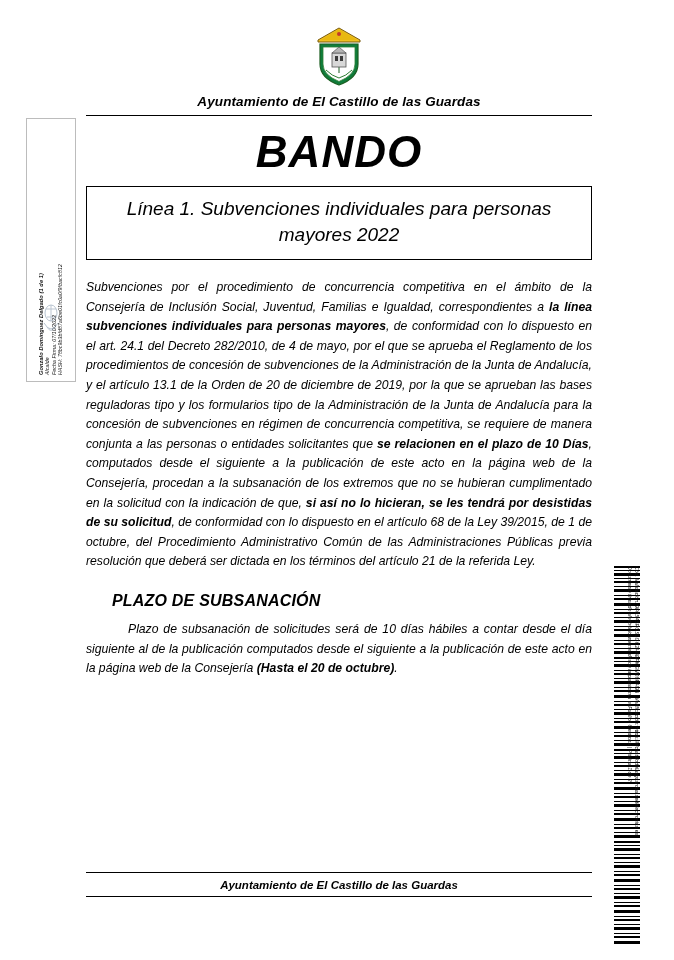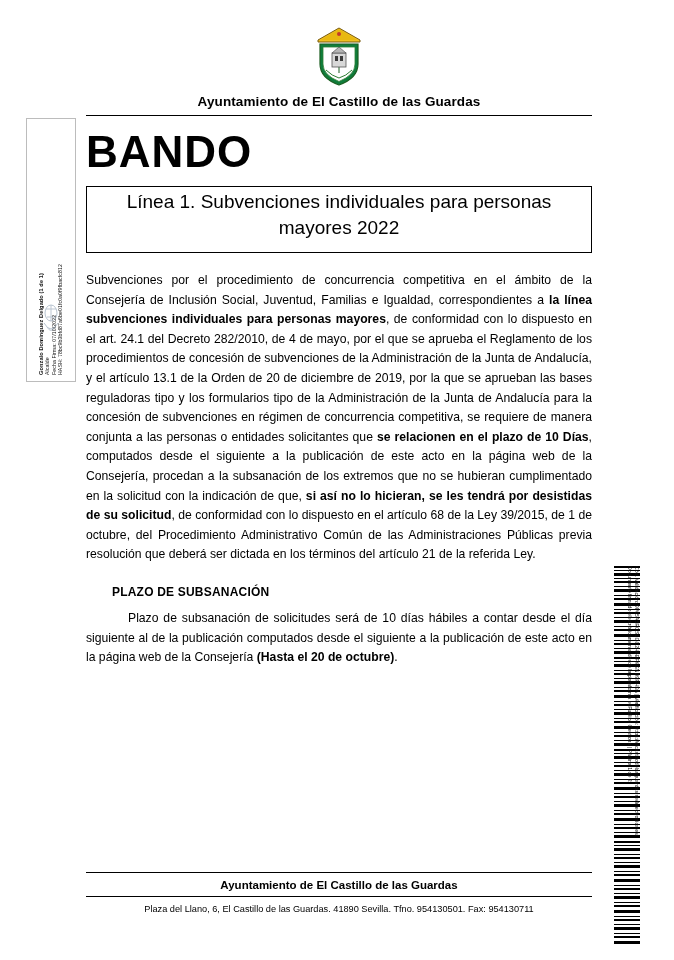--- a/index.html
+++ b/index.html
@@ -14,20 +14,21 @@
     color: #000000;
     position: relative;
     overflow: hidden;
   }
 
   .page {
     position: absolute;
     left: 0; top: 0;
     width: 674px;
     height: 728px;
+    font-style: italic;
   }
 
   
   .sign-stamp {
     position: absolute;
     left: 26px;
     top: 118px;
     width: 48px;
     height: 262px;
     border: 1px solid #bcbcbc;
@@ -113,47 +114,48 @@
     margin-top: 6px;
   }
   .rule {
     border: 0;
     border-top: 1px solid #000;
     margin: 6px 0 0 0;
     height: 0;
   }
 
   .bando-title {
+    text-align: center;
     font-size: 44px;
     font-weight: bold;
     letter-spacing: 1px;
     margin: 14px 0 12px 0;
     line-height: 1;
   }
 
   .subtitle-box {
     border: 1px solid #000;
-    padding: 2px 16px 11px 16px;
+    padding: 9px 16px 11px 16px;
     text-align: center;
     font-size: 19px;
     line-height: 26px;
     margin: 0 0 18px 0;
   }
 
   p.body {
     font-size: 12.2px;
     line-height: 19.6px;
     text-align: justify;
     margin: 0 0 14px 0;
   }
   p.body.indent { text-indent: 42px; }
   .b { font-weight: bold; }
 
   h2.section {
-    font-size: 12px;
+    font-size: 16px;
     font-weight: bold;
     margin: 20px 0 10px 0;
     letter-spacing: 0.2px;
     padding-left: 26px;
   }
 
   
   .footer {
     position: absolute;
     left: 86px;
@@ -328,16 +330,15 @@
 
     <p class="body indent"><span>Plazo de subsanación de solicitudes será de 10 días hábiles a contar desde el día siguiente al de la publicación computados desde el siguiente a la publicación de este acto en la página web de la Consejería </span><span class="b">(Hasta el 20 de octubre)</span><span>.</span></p>
 
 
   </div>
 
   <div class="footer">
     <hr class="footer-rule">
     <div class="footer-title">Ayuntamiento de El Castillo de las Guardas</div>
     <hr class="footer-rule2">
-    <div class="footer-addr">Plaza del Llano, 6, El Castillo de las Guardas. 41890 Sevilla. Tfno. 954130501. Fax: 954130711</div>
   </div>
 
 </div>
 
 </body></html>

